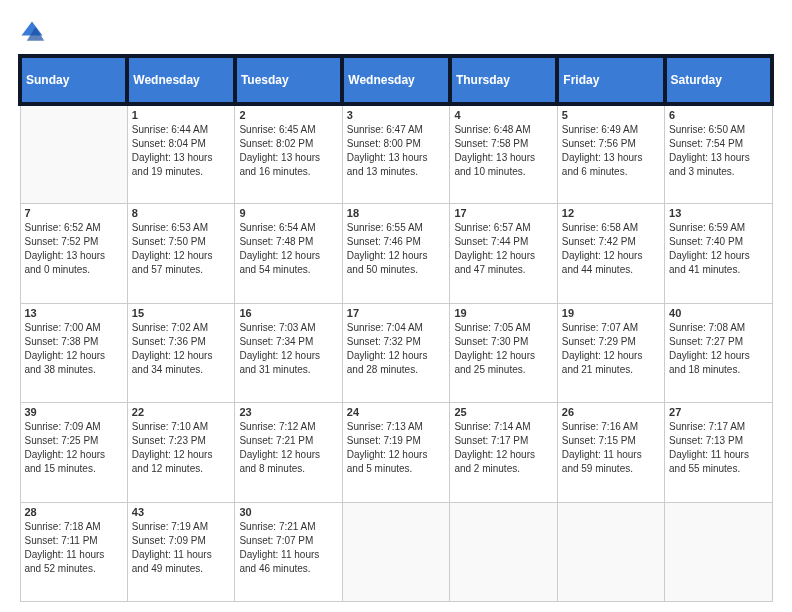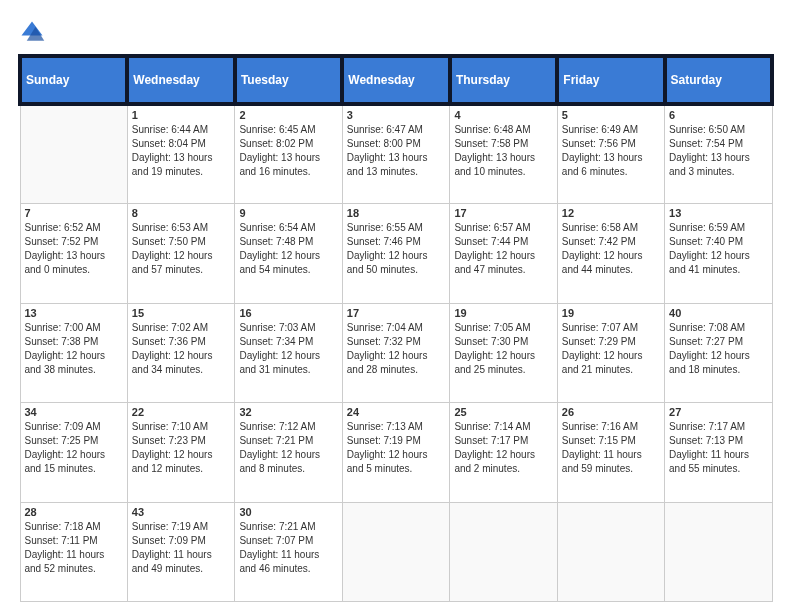--- a/index.html
+++ b/index.html
@@ -215,29 +215,29 @@
             <div class="day-number">19</div>
             <div class="day-info">Sunrise: 7:07 AM<br>Sunset: 7:29 PM<br>Daylight: 12 hours and 21 minutes.</div>
           </td>
           <td>
             <div class="day-number">40</div>
             <div class="day-info">Sunrise: 7:08 AM<br>Sunset: 7:27 PM<br>Daylight: 12 hours and 18 minutes.</div>
           </td>
         </tr>
         <tr>
           <td>
-            <div class="day-number">34</div>
+            <div class="day-number">39</div>
             <div class="day-info">Sunrise: 7:09 AM<br>Sunset: 7:25 PM<br>Daylight: 12 hours and 15 minutes.</div>
           </td>
           <td>
             <div class="day-number">22</div>
             <div class="day-info">Sunrise: 7:10 AM<br>Sunset: 7:23 PM<br>Daylight: 12 hours and 12 minutes.</div>
           </td>
           <td>
-            <div class="day-number">32</div>
+            <div class="day-number">23</div>
             <div class="day-info">Sunrise: 7:12 AM<br>Sunset: 7:21 PM<br>Daylight: 12 hours and 8 minutes.</div>
           </td>
           <td>
             <div class="day-number">24</div>
             <div class="day-info">Sunrise: 7:13 AM<br>Sunset: 7:19 PM<br>Daylight: 12 hours and 5 minutes.</div>
           </td>
           <td>
             <div class="day-number">25</div>
             <div class="day-info">Sunrise: 7:14 AM<br>Sunset: 7:17 PM<br>Daylight: 12 hours and 2 minutes.</div>
           </td>

